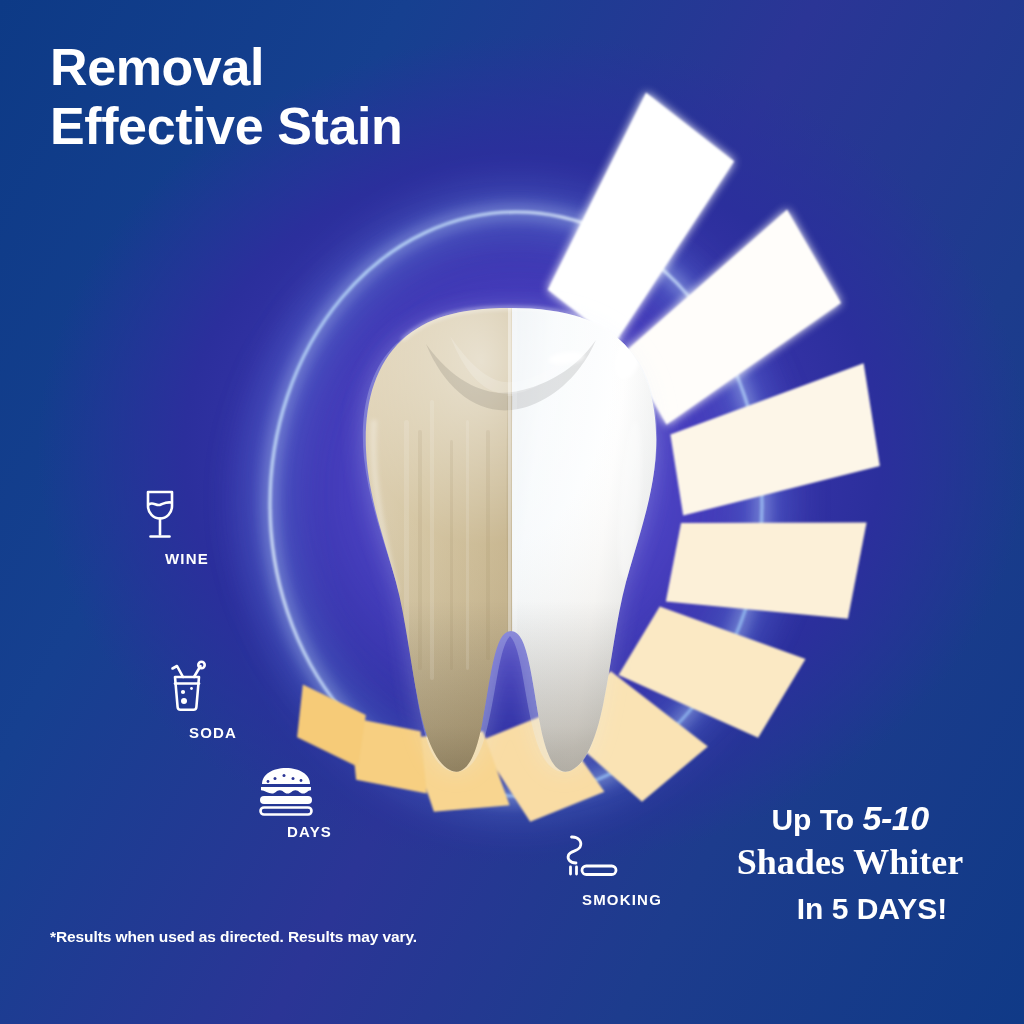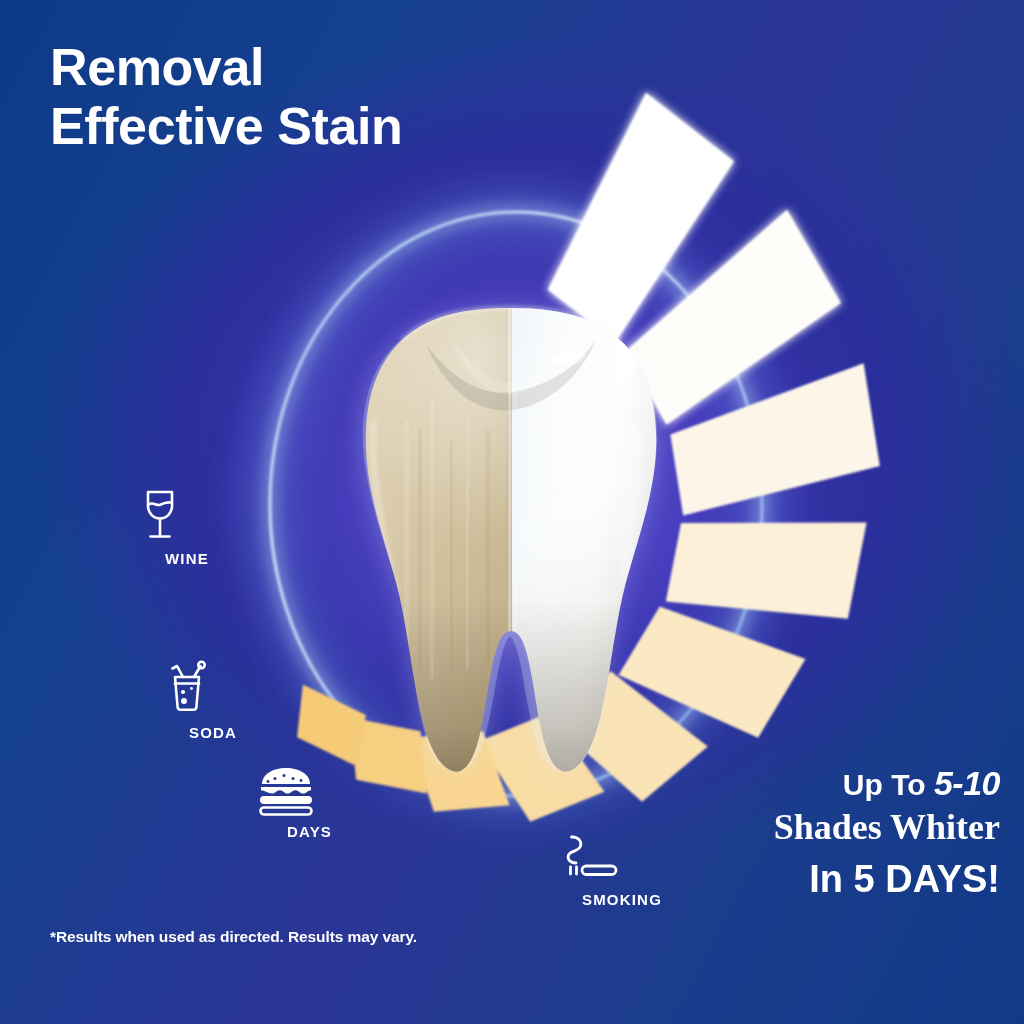--- a/index.html
+++ b/index.html
@@ -44,28 +44,28 @@
   
   .headline {
     position:absolute; left:50px; top:38px; width:560px;
     color:#ffffff;
     font-size:52px; line-height:1.13;
     font-weight:700; letter-spacing:-0.4px;
   }
 
   
   .claim {
-    position:absolute; right:24px; top:763px; width:300px;
-    color:#ffffff; text-align:right;
+    position:absolute; right:24px; top:798px; width:300px;
+    color:#ffffff; text-align:center;
     font-weight:700;
   }
   .claim .l1 { font-size:30px; line-height:1.22; white-space:nowrap; }
   .claim .l1 .big { font-size:34px; font-style:italic; font-weight:700; letter-spacing:-0.5px; }
   .claim .l2 { font-size:36px; line-height:1.3; white-space:nowrap;font-family:Liberation Serif, serif; }
-  .claim .l3 { font-size:38px; line-height:1.5; white-space:nowrap;margin-left:44px; }
+  .claim .l3 { font-size:30px; line-height:1.5; white-space:nowrap;margin-left:44px; }
 
   
   .footnote {
     position:absolute; left:50px; top:928px;
     color:#ffffff; font-size:15.5px; font-weight:700; letter-spacing:-0.1px;
   }
 
   
   .icon-item { position:absolute; text-align:center; color:#ffffff; }
   .icon-item .glyph { display:block; margin:0 auto; }

